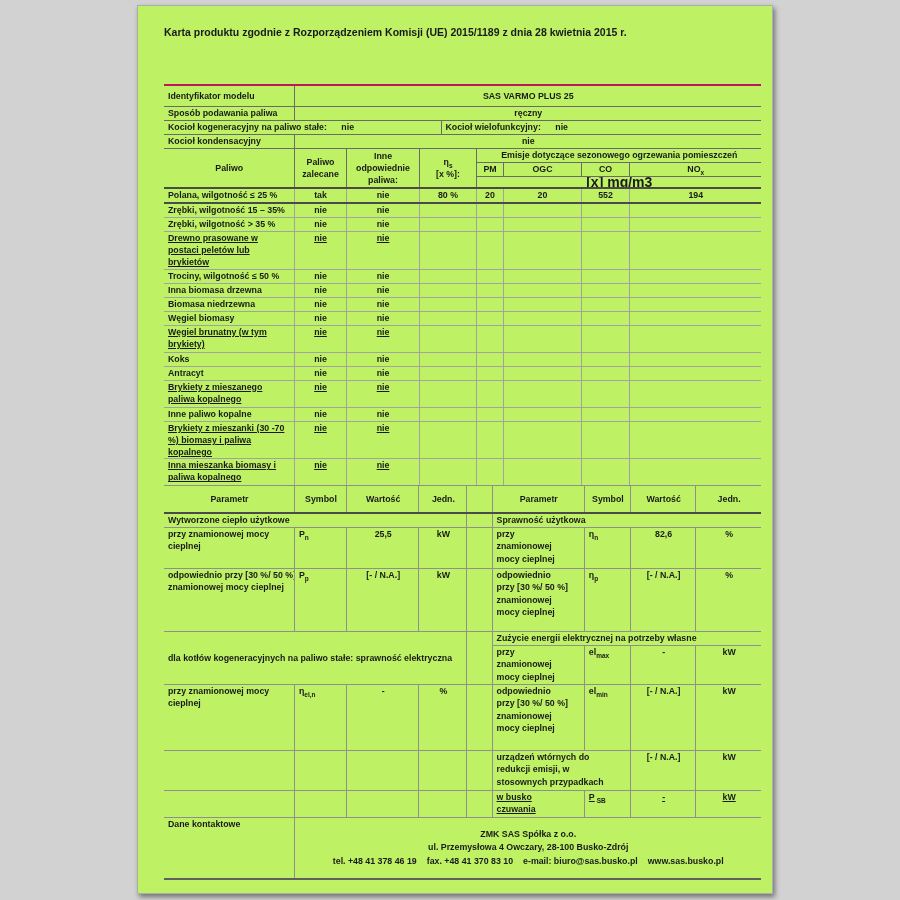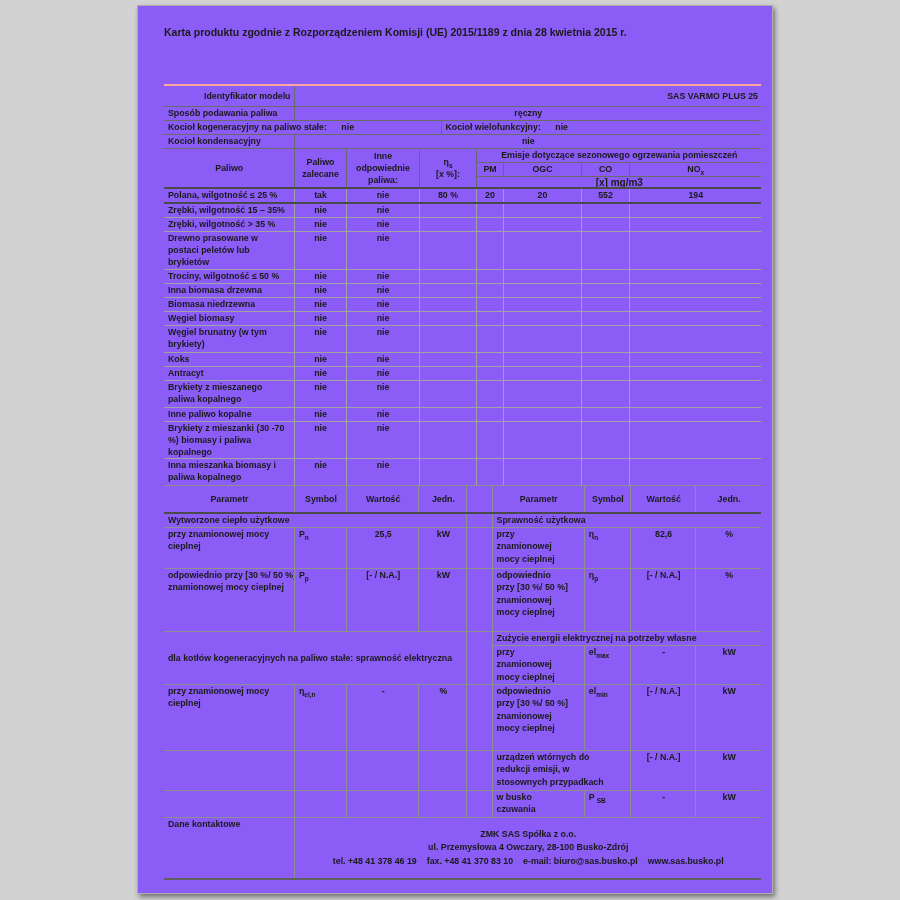--- a/index.html
+++ b/index.html
@@ -2,54 +2,54 @@
 <html><head>
 <meta charset="utf-8">
 <style>
   html,body{margin:0;padding:0;}
   body{
     width:900px;height:900px;background:#d2d2d2;overflow:hidden;
     font-family:"Liberation Sans",sans-serif;
   }
   .page{
     position:absolute;left:137px;top:5px;width:636px;height:889px;
-    background:#8b5cf6;border:1px solid #adadad;box-sizing:border-box;
+    background:#bef264;border:1px solid #adadad;box-sizing:border-box;
     box-shadow:2px 3px 5px rgba(0,0,0,0.45);
   }
   .content{
     margin-left:26px;padding-top:20px;width:597px;color:#1a1a1a;font-weight:bold;
   }
   .doc-title{font-size:10.5px;height:13px;white-space:nowrap;}
   .tbl{
     border-collapse:collapse;table-layout:fixed;width:597px;margin-top:-1px;
     border-left:hidden;border-right:hidden;
   }
   .tbl:first-of-type{margin-top:45px;}
   .tbl td{
     border:1px solid #979797;font-size:8.8px;line-height:12.2px;
     padding:0 3px 0 4px;vertical-align:top;overflow:hidden;color:#1a1a1a;
   }
   .t-info td{border-color:#6a6a6a;vertical-align:middle;}
-  .t-info tr:first-child td{border-top:2px solid #fca5a5;text-align:right;}
+  .t-info tr:first-child td{border-top:2px solid #be185d;}
   .t-fuel .fh td{border-color:#6a6a6a;vertical-align:middle;}
   .t-fuel td{border-color:#a2a2a2;}
   .t-fuel .emph td{border-top:2px solid #4a4a4a;}
   .t-param td{border-color:#8f8f8f;}
   .t-param .emph td{border-top:2px solid #4a4a4a;}
   .t-contact td{border-color:#8f8f8f;border-bottom:2px solid #5f5f5f;}
   .ctr{text-align:center;}
   .mid{vertical-align:middle !important;}
   .model{font-size:13px;line-height:18px;}
   .nowrap{white-space:nowrap;}
   .pr{padding-right:14px !important;margin-left:23px;}
   sub{font-size:6.5px;line-height:0;}
   .gapsub sub{margin-left:2px;}
   
-  .h20>td{height:20px;} .h13>td{height:13px;} .h26>td{height:26px;}
-  .h10>td{height:10px;line-height:9px;font-size:10px;}
+  .h20>td{height:20px;} .h13>td{height:13px;} .h26>td{height:26px;text-decoration:underline;}
+  .h10>td{height:10px;line-height:9px;font-size:14px;}
   .hph>td{height:26px;} .h40>td{height:40px;} .h62>td{height:62px;}
   .h38>td{height:38px;} .h65>td{height:65px;} .h39>td{height:39px;} .h60>td{height:60px;}
   .sect{font-size:8.9px;}
   .contact-line{line-height:13.5px;white-space:nowrap;}
   .sp{margin-right:10px;}
 </style>
 </head>
 <body>
 
 <div class="page">

